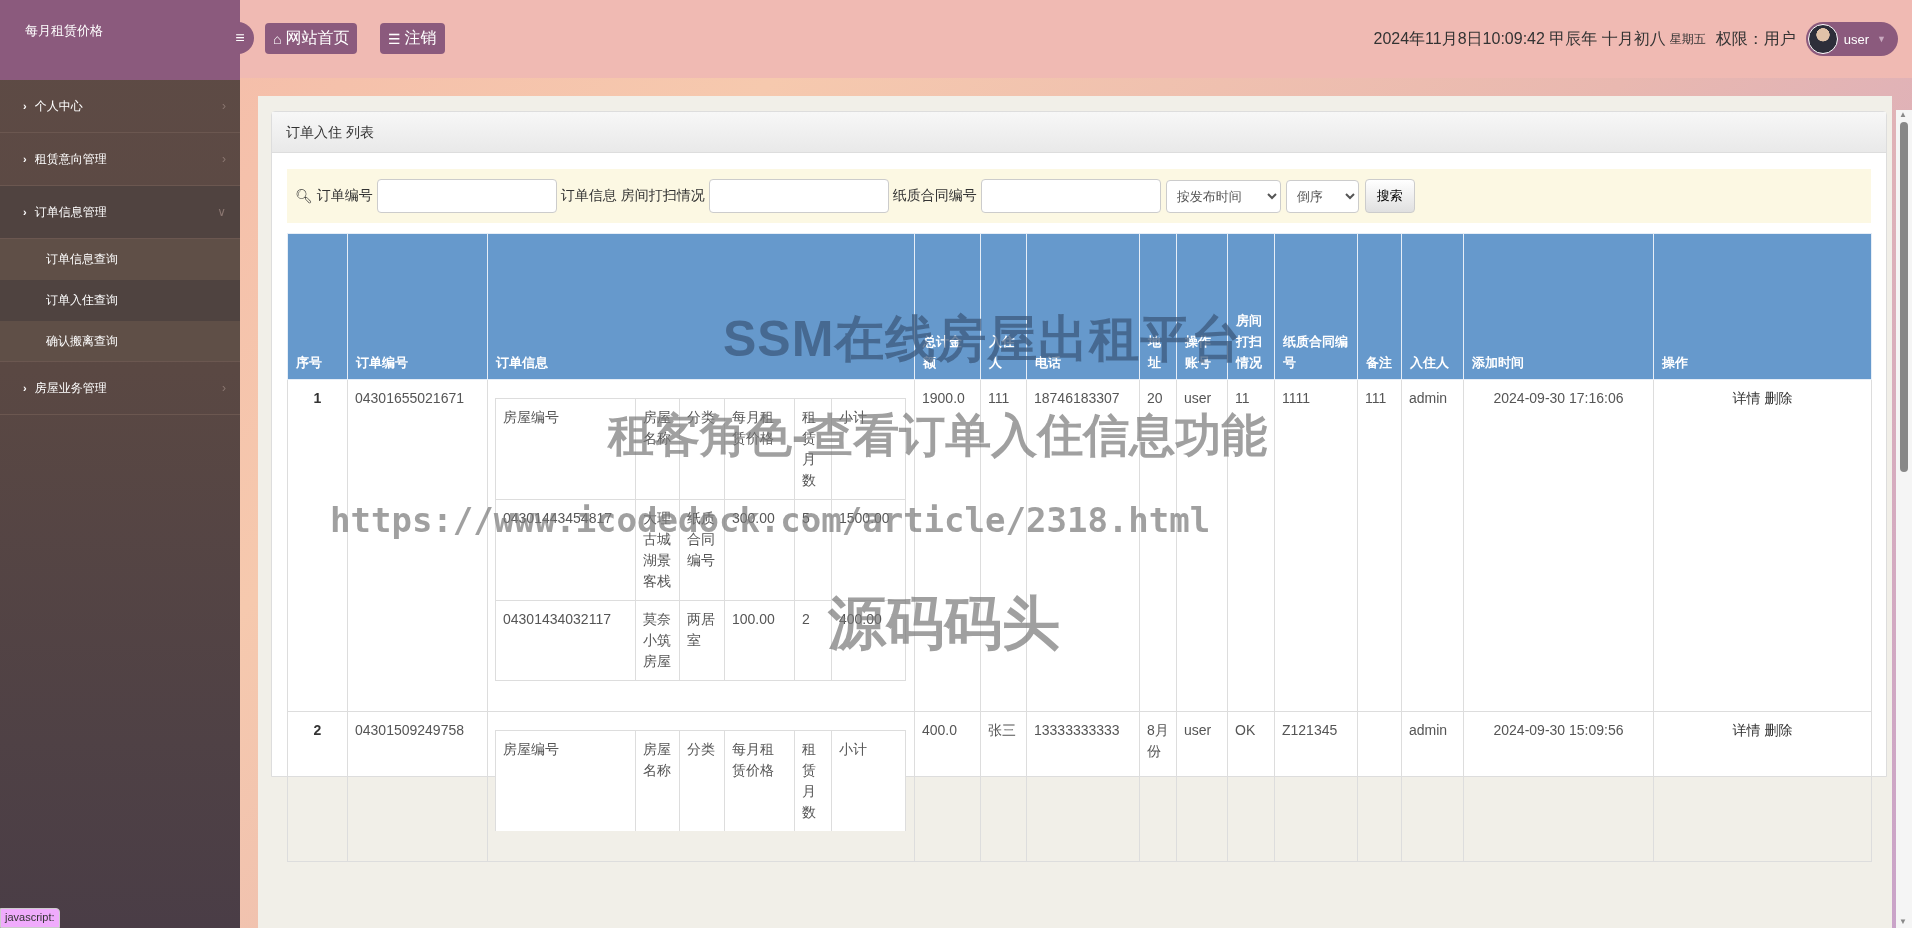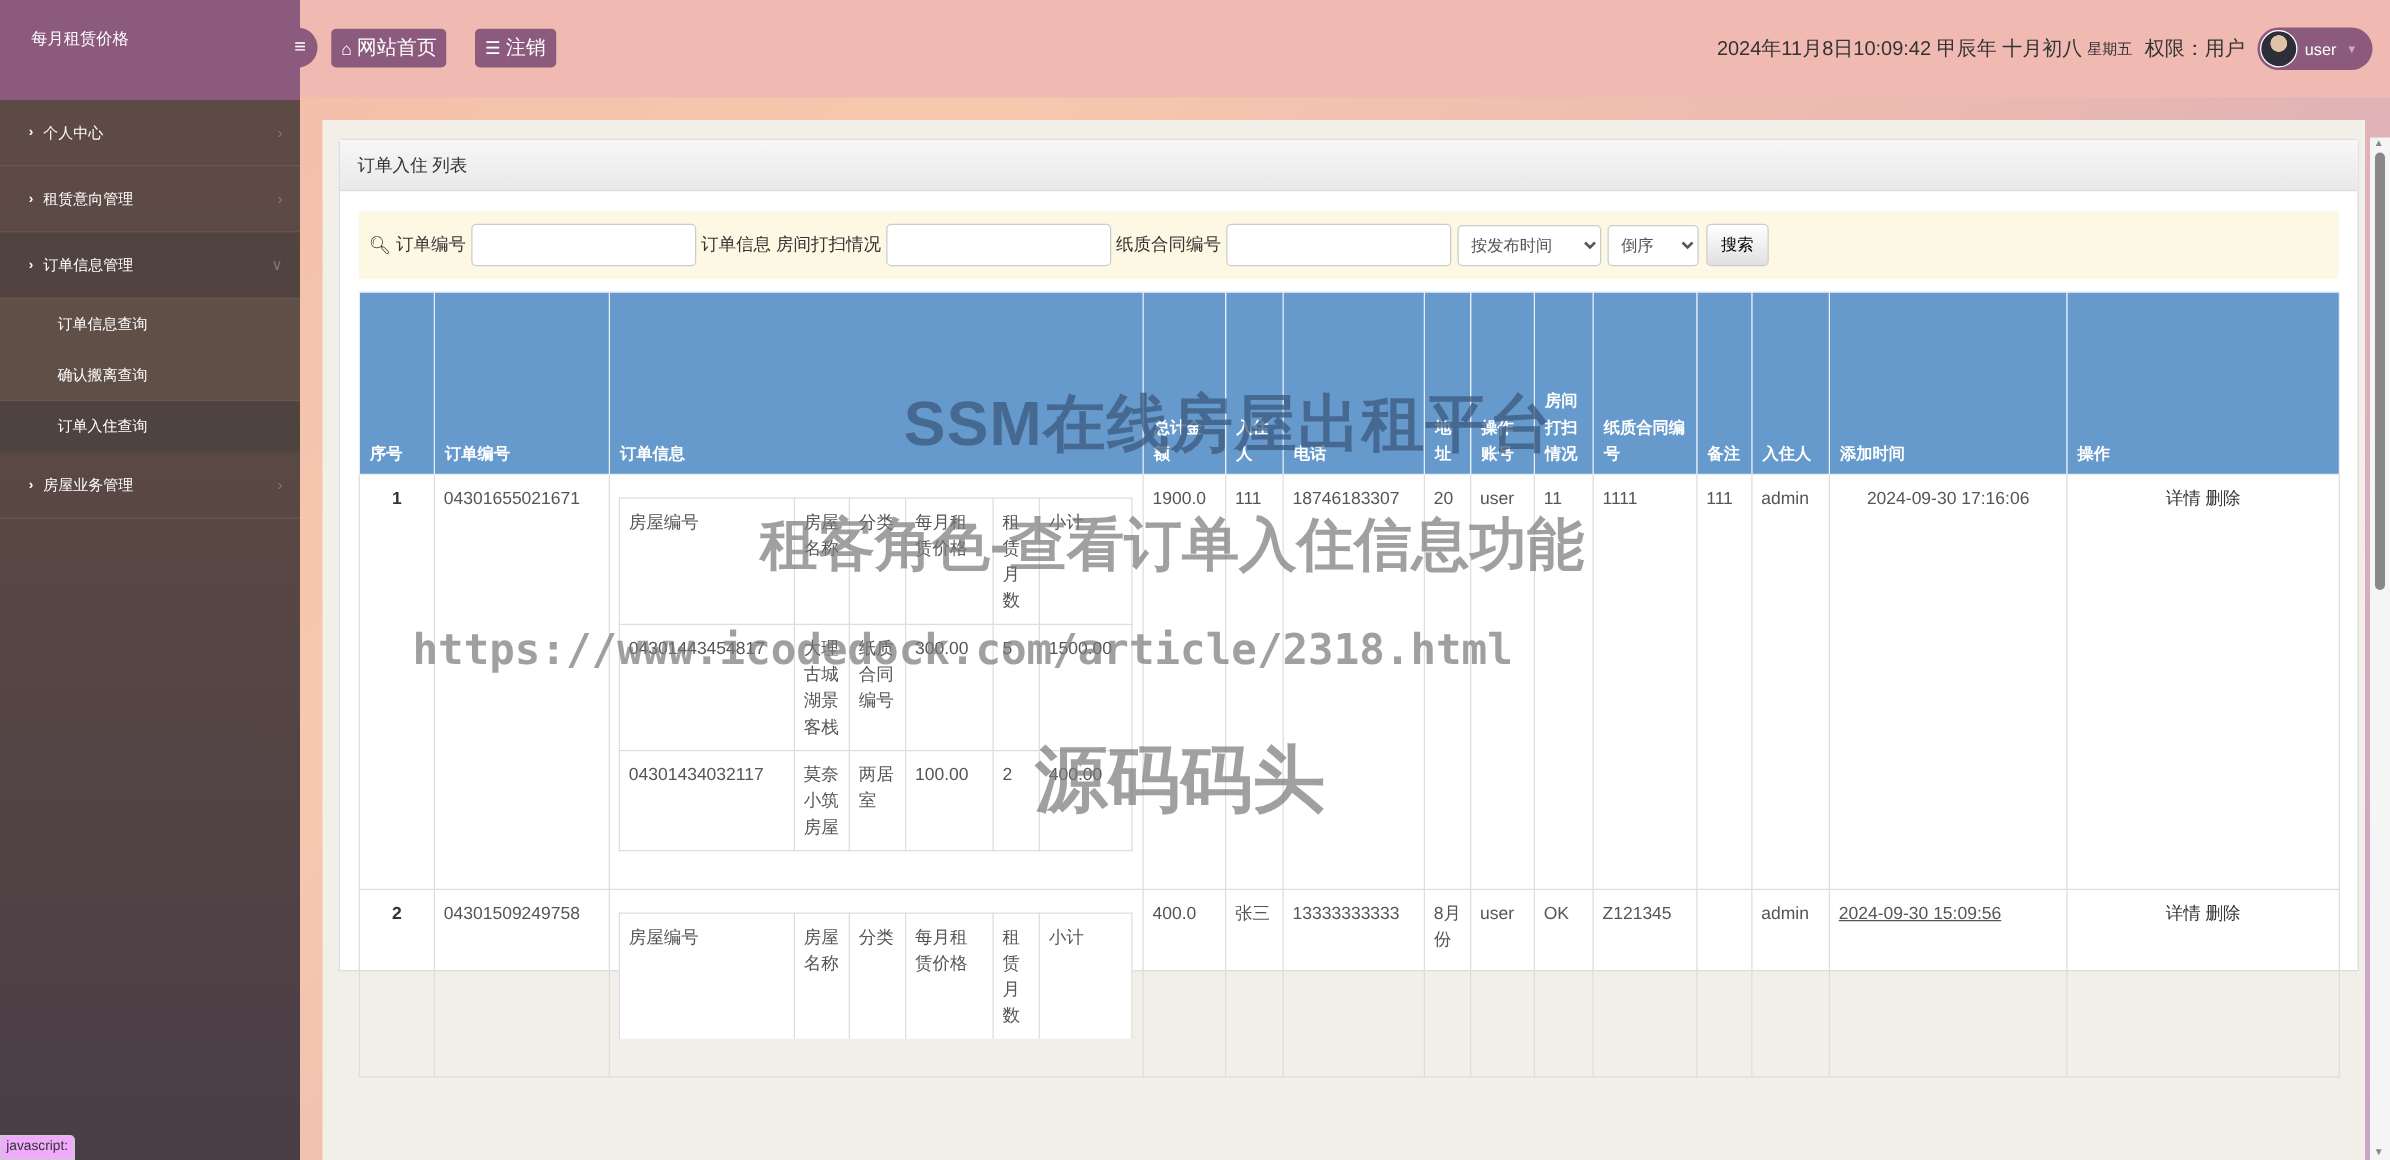--- a/index.html
+++ b/index.html
@@ -67,22 +67,22 @@
     <span class="chev">›</span>
     <span>租赁意向管理</span>
     <span class="arrow">›</span>
   </div>
   <div class="nav-item open">
     <span class="chev">›</span>
     <span>订单信息管理</span>
     <span class="arrow">∨</span>
   </div>
   <div class="sub-item">订单信息查询</div>
+  <div class="sub-item active">订单入住查询</div>
   <div class="sub-item" style="border-bottom:1px solid #6b5750;">确认搬离查询</div>
-  <div class="sub-item active">订单入住查询</div>
   <div class="nav-item">
     <span class="chev">›</span>
     <span>房屋业务管理</span>
     <span class="arrow">›</span>
   </div>
 </div>
 
 <div id="topbar">
   <div class="top-btn" style="left:25px;">
     <span class="ic">⌂</span>
@@ -246,21 +246,21 @@
           </td>
           <td>400.0</td>
           <td>张三</td>
           <td>13333333333</td>
           <td>8月份</td>
           <td>user</td>
           <td>OK</td>
           <td>Z121345</td>
           <td></td>
           <td>admin</td>
-          <td style="text-align:left;text-decoration:underline;">2024-09-30 15:09:56</td>
+          <td style="text-align:center;">2024-09-30 15:09:56</td>
           <td class="ops">
             <span>详情</span>
             <span>删除</span>
           </td>
         </tr>
       </tbody>
     </table>
   </div>
 </div>
 

